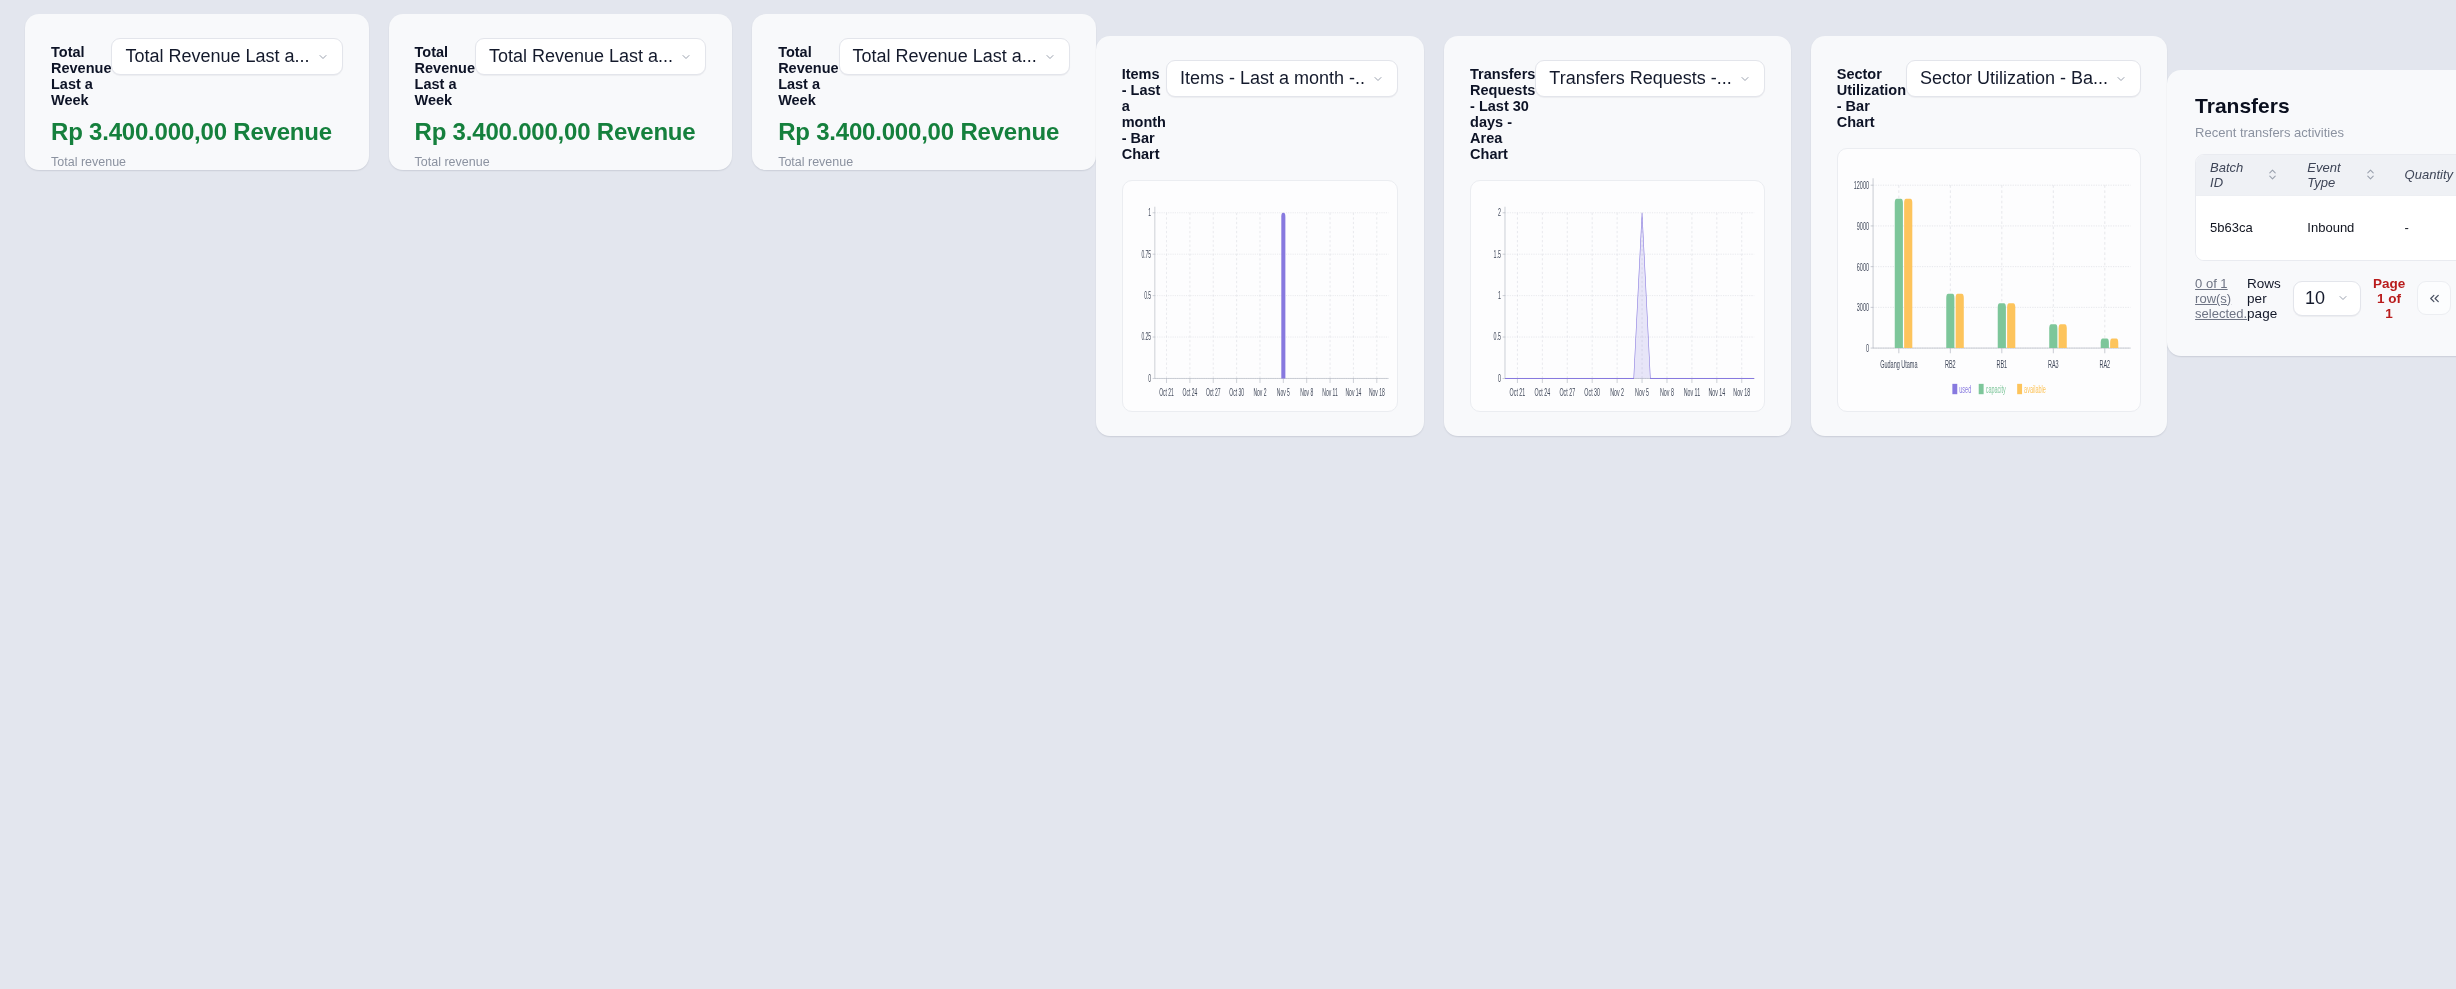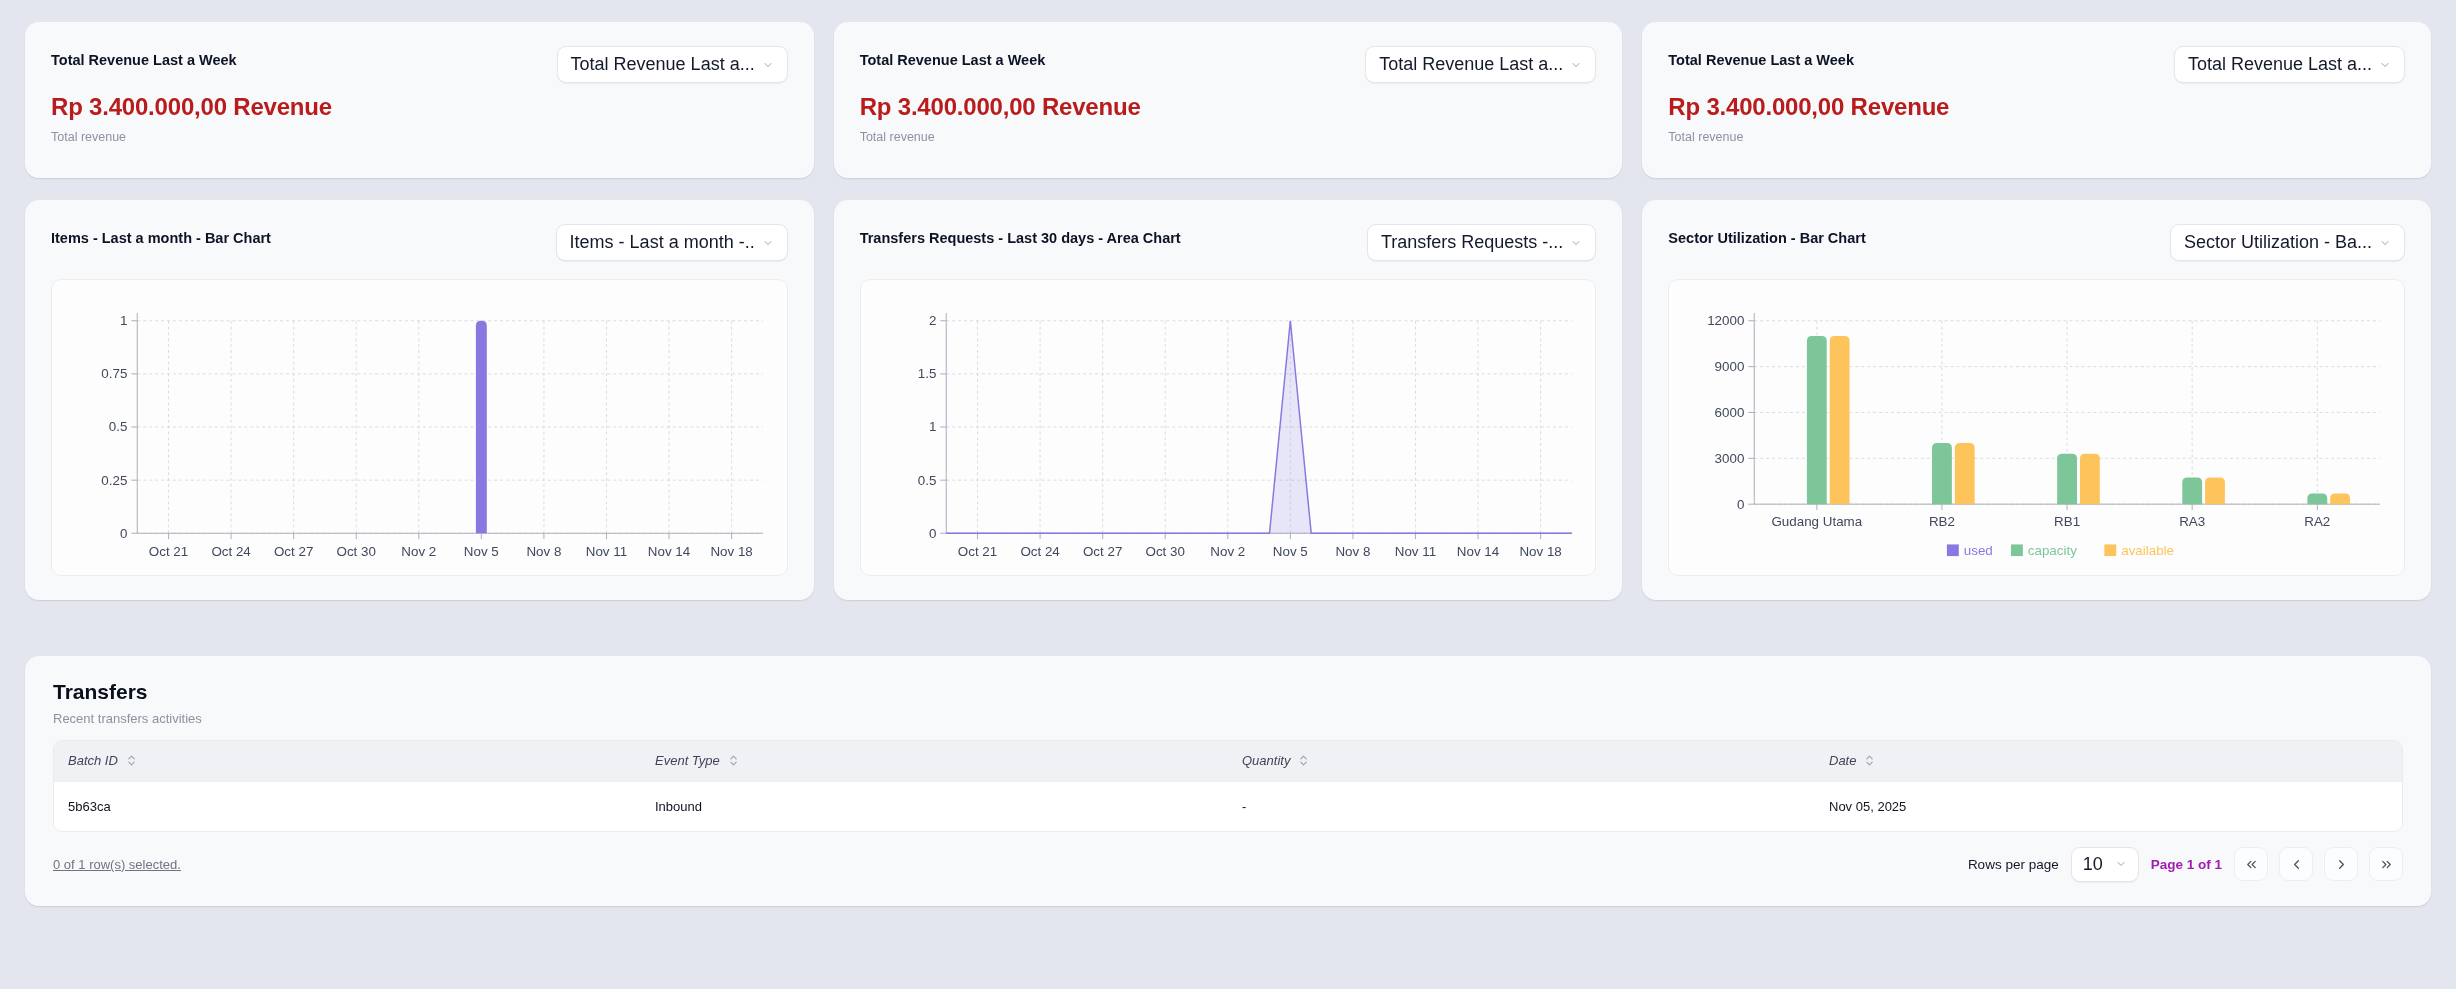--- a/index.html
+++ b/index.html
@@ -3,37 +3,37 @@
 <meta charset="utf-8">
 <style>
   * { box-sizing: border-box; }
   html,body { margin:0; padding:0; }
   body {
     width:2456px; height:989px; overflow:hidden;
     background:#e3e6ee;
     font-family:"Liberation Sans", sans-serif;
     color:#0c1222;
   }
-  .page { padding:22px 25px 0 25px; display:flex; flex-direction:column; }
+  .page { padding:14px 25px 0 25px; display:flex; flex-direction:row; }
   .row { display:flex; gap:20px; }
   .card {
     background:#f8f9fb; border-radius:14px; flex:1;
     box-shadow:0 1px 2px rgba(15,23,42,.07), 0 1px 1px rgba(15,23,42,.04);
   }
   .stat-card { height:156px; padding:24px 26px; }
   .card-head { display:flex; justify-content:space-between; align-items:flex-start; }
   .card-title { margin:0; font-size:14.5px; font-weight:600; color:#0d1326; padding-top:6px; }
   .select-btn {
     display:inline-flex; align-items:center; gap:7px;
     background:#ffffff; border:1px solid #e3e5eb; border-radius:9px;
     padding:7px 13px; font-size:18px; color:#141a2c; font-family:inherit;
     box-shadow:0 1px 1px rgba(15,23,42,.05); cursor:pointer; white-space:nowrap;
   }
   .chev { color:#9aa1ae; display:inline-flex; }
-  .stat-value { font-size:24px; font-weight:800; margin-top:10px; letter-spacing:-.2px; color:#b91c1c; }
+  .stat-value { font-size:24px; font-weight:800; margin-top:10px; letter-spacing:-.2px; color:#15803d; }
   .stat-sub { font-size:12.5px; color:#8b92a0; margin-top:9px; }
 
   .charts-row { margin-top:22px; }
   .chart-card { height:400px; padding:24px 26px; display:flex; flex-direction:column; }
   .chart-panel {
     margin-top:18px; flex:1; position:relative; overflow:hidden;
     background:#fdfdfe; border:1px solid #ebedf1; border-radius:10px;
   }
   svg.chart { position:absolute; inset:0; width:100%; height:100%; }
   svg.chart .grid { stroke:#d9dbe1; stroke-width:1; stroke-dasharray:3 3; }
@@ -53,21 +53,21 @@
   }
   table.data-table th .th-inner { display:inline-flex; align-items:center; gap:7px; cursor:pointer; }
   table.data-table td { background:#fff; padding:17px 14px; color:#10141f; border-top:1px solid #edeff3; }
   .col { width:25%;font-style:italic; }
 
   .table-footer { display:flex; justify-content:space-between; align-items:center; margin-top:15px; }
   .sel-text { font-size:13px; color:#6e7484;text-decoration:underline; }
   .foot-right { display:flex; align-items:center; gap:12px; }
   .rpp { display:flex; align-items:center; gap:12px; font-size:13.5px; font-weight:500; color:#121728; }
   .rpp-select { padding:6px 11px; gap:12px; }
-  .page-info { font-size:13.5px; font-weight:600; color:#a21caf; }
+  .page-info { font-size:13.5px; font-weight:600; color:#b91c1c;text-align:center; }
   .pager { display:flex; gap:11px; }
   .pg-btn {
     width:34px; height:34px; border-radius:9px;
     background:#fcfdfe; border:1px solid #eceef2;
     display:flex; align-items:center; justify-content:center;
     color:#4a5162; cursor:pointer; padding:0;
   }
   .icon { display:inline-flex; }
   .sort-icon { color:#9aa1ae; display:inline-flex; }
 </style>

